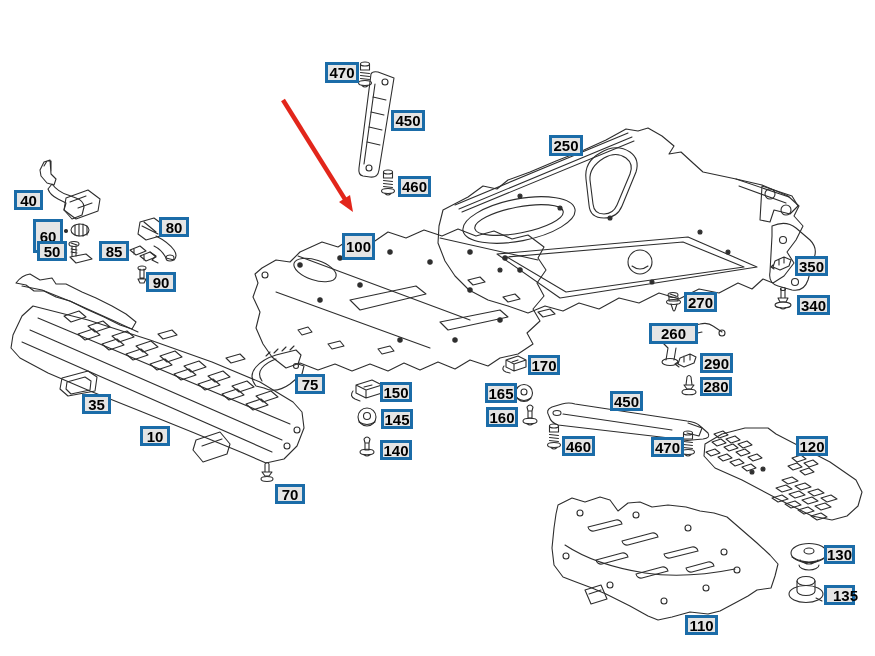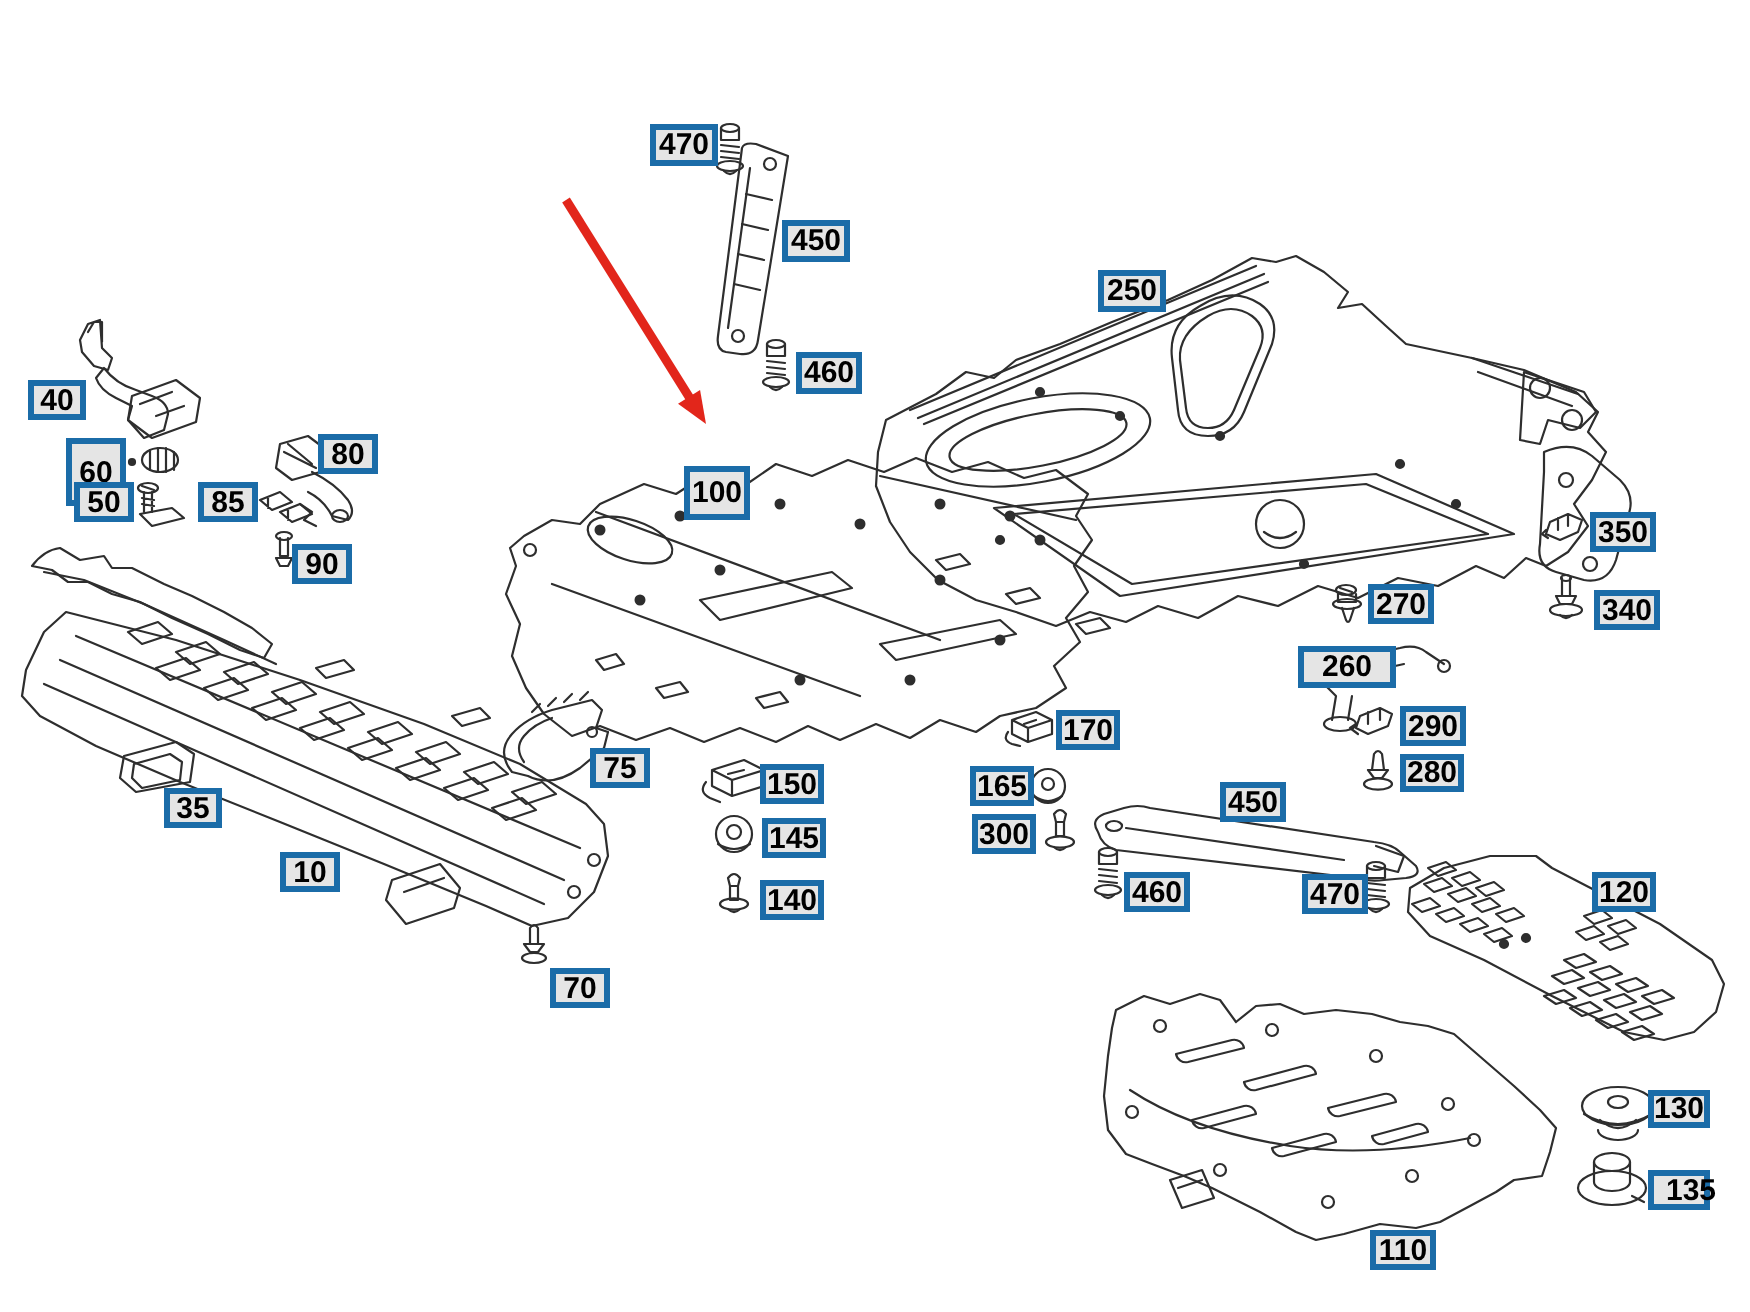--- a/index.html
+++ b/index.html
@@ -291,21 +291,21 @@
       <div class="part-label" style="left: 99px; top: 241px; width: 30px; height: 20px; color: rgb(0, 0, 0);">85</div>
       <div class="part-label" style="left: 146px; top: 272px; width: 30px; height: 20px; color: rgb(0, 0, 0);">90</div>
       <div class="part-label" style="left: 795px; top: 256px; width: 33px; height: 20px; color: rgb(0, 0, 0);">350</div>
       <div class="part-label" style="left: 684px; top: 292px; width: 33px; height: 20px; color: rgb(0, 0, 0);">270</div>
       <div class="part-label" style="left: 797px; top: 295px; width: 33px; height: 20px; color: rgb(0, 0, 0);">340</div>
       <div class="part-label" style="left: 649px; top: 323px; width: 49px; height: 21px; color: rgb(0, 0, 0);">260</div>
       <div class="part-label" style="left: 700px; top: 353px; width: 33px; height: 20px; color: rgb(0, 0, 0);">290</div>
       <div class="part-label" style="left: 700px; top: 377px; width: 32px; height: 19px; color: rgb(0, 0, 0);">280</div>
       <div class="part-label" style="left: 528px; top: 355px; width: 32px; height: 20px; color: rgb(0, 0, 0);">170</div>
       <div class="part-label" style="left: 485px; top: 383px; width: 32px; height: 20px; color: rgb(0, 0, 0);">165</div>
-      <div class="part-label" style="left: 486px; top: 407px; width: 32px; height: 20px; color: rgb(0, 0, 0);">300</div>
+      <div class="part-label" style="left: 486px; top: 407px; width: 32px; height: 20px; color: rgb(0, 0, 0);">160</div>
       <div class="part-label" style="left: 380px; top: 382px; width: 32px; height: 20px; color: rgb(0, 0, 0);">150</div>
       <div class="part-label" style="left: 381px; top: 409px; width: 32px; height: 20px; color: rgb(0, 0, 0);">145</div>
       <div class="part-label" style="left: 380px; top: 440px; width: 32px; height: 20px; color: rgb(0, 0, 0);">140</div>
       <div class="part-label" style="left: 295px; top: 374px; width: 30px; height: 20px; color: rgb(0, 0, 0);">75</div>
       <div class="part-label" style="left: 82px; top: 394px; width: 29px; height: 20px; color: rgb(0, 0, 0); text-align: right;">35</div>
       <div class="part-label" style="left: 140px; top: 426px; width: 30px; height: 20px; color: rgb(0, 0, 0);">10</div>
       <div class="part-label" style="left: 251px; top: 484px; width: 30px; height: 20px; color: rgb(0, 0, 0); margin-left: 24px;">70</div>
       <div class="part-label" style="left: 610px; top: 391px; width: 33px; height: 20px; color: rgb(0, 0, 0);">450</div>
       <div class="part-label" style="left: 562px; top: 436px; width: 33px; height: 20px; color: rgb(0, 0, 0);">460</div>
       <div class="part-label" style="left: 651px; top: 437px; width: 33px; height: 20px; color: rgb(0, 0, 0);">470</div>

